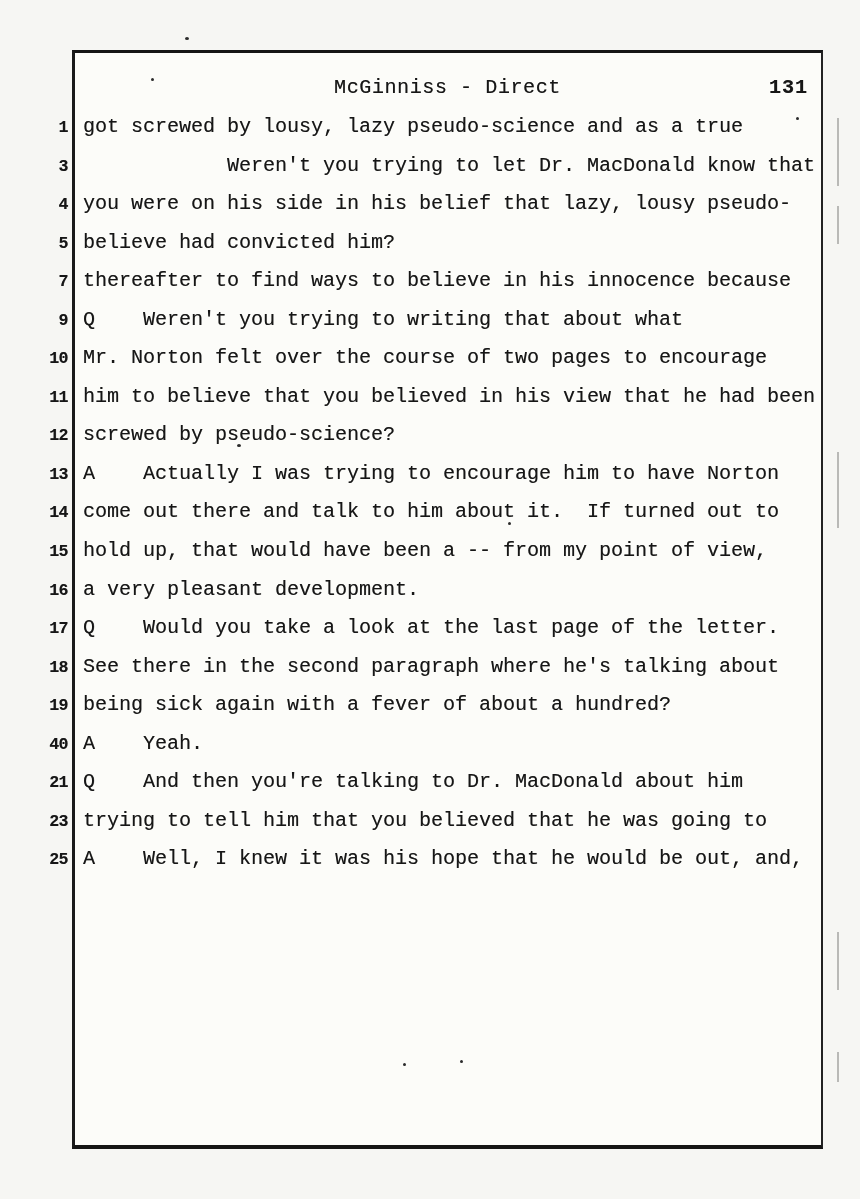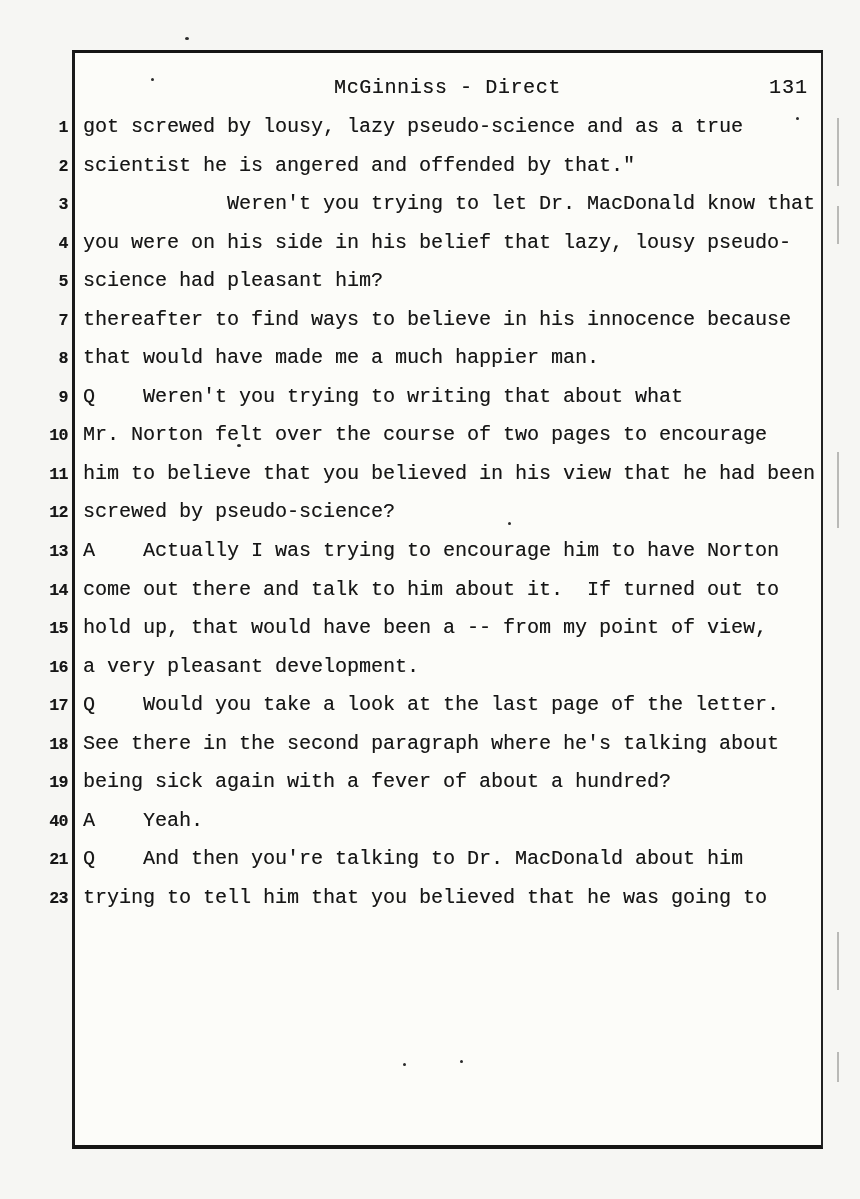--- a/index.html
+++ b/index.html
@@ -23,20 +23,21 @@
     box-sizing:border-box;
   }
   .header{
     position:absolute;left:72px;top:76px;width:751px;
     text-align:center;font-size:20px;letter-spacing:.6px;
     text-shadow:.2px .2px 0 rgba(20,20,20,.55);
   }
   .pagenum{
     position:absolute;left:697px;top:0;
     letter-spacing:1px;
+    font-weight:bold;
   }
   .lines{position:absolute;left:40px;top:108px;width:800px;}
   .row{
     height:38.55px;line-height:38.55px;white-space:pre;font-size:20px;
     text-shadow:.2px .2px 0 rgba(20,20,20,.5);
   }
   .ln{
     display:inline-block;width:28px;text-align:right;margin-right:15px;
     font-size:16.5px;font-weight:bold;letter-spacing:-.5px;
   }
@@ -53,32 +54,30 @@
   <div class="doc-box"></div>
 
   <div class="header">
     <span>McGinniss - Direct</span>
     <span class="pagenum">131</span>
   </div>
 
   <div class="lines" id="lines">
     <div class="row"><span class="ln">1</span><span class="txt">got screwed by lousy, lazy pseudo-science and as a true</span></div>
 
-    <div class="row"><span class="ln">2</span><span class="txt">scientist he is angered and offended by that."</span></div>
 
     <div class="row"><span class="ln">3</span><span class="txt">            Weren't you trying to let Dr. MacDonald know that</span></div>
 
     <div class="row"><span class="ln">4</span><span class="txt">you were on his side in his belief that lazy, lousy pseudo-</span></div>
 
-    <div class="row"><span class="ln">5</span><span class="txt">science had pleasant him?</span></div>
+    <div class="row"><span class="ln">5</span><span class="txt">believe had convicted him?</span></div>
 
 
     <div class="row"><span class="ln">7</span><span class="txt">thereafter to find ways to believe in his innocence because</span></div>
 
-    <div class="row"><span class="ln">8</span><span class="txt">that would have made me a much happier man.</span></div>
 
     <div class="row"><span class="ln">9</span><span class="txt">Q    Weren't you trying to writing that about what</span></div>
 
     <div class="row"><span class="ln">10</span><span class="txt">Mr. Norton felt over the course of two pages to encourage</span></div>
 
     <div class="row"><span class="ln">11</span><span class="txt">him to believe that you believed in his view that he had been</span></div>
 
     <div class="row"><span class="ln">12</span><span class="txt">screwed by pseudo-science?</span></div>
 
     <div class="row"><span class="ln">13</span><span class="txt">A    Actually I was trying to encourage him to have Norton</span></div>
@@ -96,20 +95,21 @@
     <div class="row"><span class="ln">19</span><span class="txt">being sick again with a fever of about a hundred?</span></div>
 
     <div class="row"><span class="ln">40</span><span class="txt">A    Yeah.</span></div>
 
     <div class="row"><span class="ln">21</span><span class="txt">Q    And then you're talking to Dr. MacDonald about him</span></div>
 
 
     <div class="row"><span class="ln">23</span><span class="txt">trying to tell him that you believed that he was going to</span></div>
 
 
+    <div class="row"><span class="ln">25</span><span class="txt">A    Well, I knew it was his hope that he would be out, and,</span></div>
   </div>
 
   <div class="dot" style="left:185px;top:37px;width:4px;height:3px;"></div>
   <div class="dot" style="left:151px;top:78px;width:3px;height:3px;"></div>
   <div class="dot" style="left:796px;top:117px;width:3px;height:3px;"></div>
   <div class="dot" style="left:403px;top:1063px;width:3px;height:3px;"></div>
   <div class="dot" style="left:460px;top:1060px;width:3px;height:3px;"></div>
   <div class="dot" style="left:508px;top:522px;width:3px;height:3px;"></div>
   <div class="dot" style="left:237px;top:444px;width:4px;height:3px;"></div>
 

